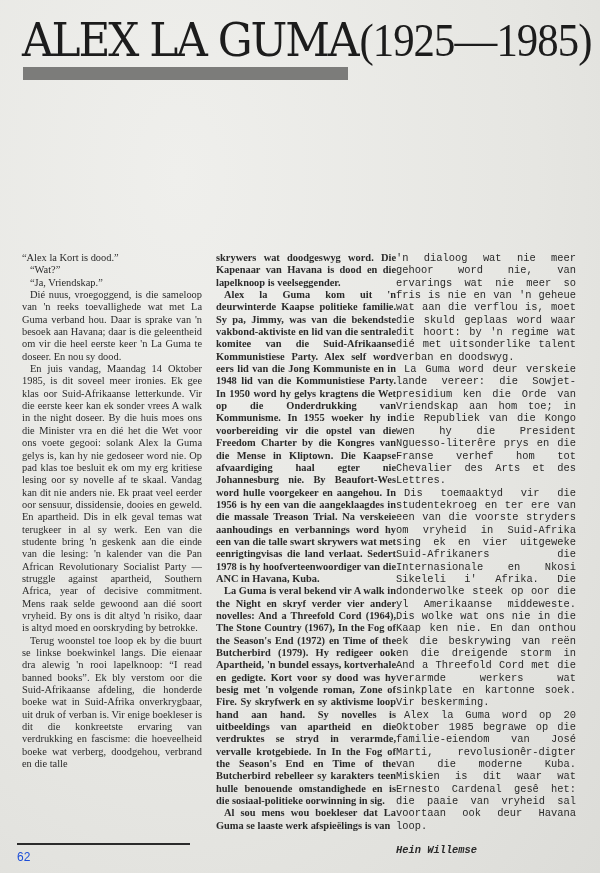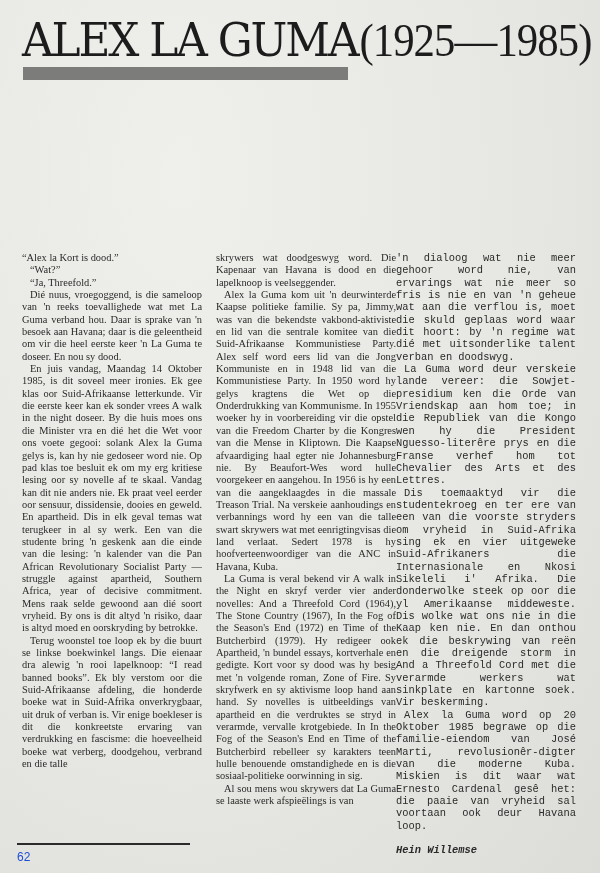--- a/index.html
+++ b/index.html
@@ -27,46 +27,46 @@
     .col {
       position: absolute; top: 252px; width: 180px;
       font-size: 10.4px; line-height: 12.35px; text-align: justify;
       hyphens: manual;
     }
     .col p { margin: 0; text-indent: 8px; }
     .col p.q { text-indent: 0; }
     .col p.q2 { text-indent: 8px; }
     .col p.cont { text-indent: 0; }
     .col1 { left: 22px; }
-    .col2 { left: 216px; }
+    .col2 { left: 216px; font-weight: bold; }
     .col3 { left: 396px; font-family: Liberation Mono, monospace; }
     .sig { margin-top: 12px !important; text-indent: 0 !important; font-style: italic; font-weight: bold; }
     .foot-rule { position: absolute; left: 17px; top: 843px; width: 173px; height: 2px; background: #2b2b2b; }
     .page-num { position: absolute; left: 17px; top: 850px; font-family: "Liberation Sans", sans-serif; font-size: 12px; color: #1d4ed8; }
   </style>
 </head>
 <body>
 
 <div class="title"><span class="name">ALEX LA GUMA</span><span class="years">(1925—1985)</span></div>
 <div class="title-bar"></div>
 
 <div class="col col1">
   <p class="q">“Alex la Kort is dood.”</p>
   <p class="q2">“Wat?”</p>
-  <p class="q2">“Ja, Threefold.”</p>
+  <p class="q2">“Ja, Vriendskap.”</p>
   <p>Dié nuus, vroegoggend, is die sameloop van 'n reeks toevallighede wat met La Guma verband hou. Daar is sprake van 'n besoek aan Havana; daar is die geleentheid om vir die heel eerste keer 'n La Guma te doseer. En nou sy dood.</p>
   <p>En juis vandag, Maandag 14 Oktober 1985, is dit soveel meer ironies. Ek gee klas oor Suid-Afrikaanse letterkunde. Vir die eerste keer kan ek sonder vrees A walk in the night doseer. By die huis moes ons die Minister vra en dié het die Wet voor ons voete gegooi: solank Alex la Guma gelys is, kan hy nie gedoseer word nie. Op pad klas toe besluit ek om my erg kritiese lesing oor sy novelle af te skaal. Vandag kan dit nie anders nie. Ek praat veel eerder oor sensuur, dissidensie, dooies en geweld. En apartheid. Dis in elk geval temas wat terugkeer in al sy werk. Een van die studente bring 'n geskenk aan die einde van die lesing: 'n kalender van die Pan African Revolutionary Socialist Party — struggle against apartheid, Southern Africa, year of decisive commitment. Mens raak selde gewoond aan dié soort vryheid. By ons is dit altyd 'n risiko, daar is altyd moed en oorskryding by betrokke.</p>
   <p>Terug woonstel toe loop ek by die buurt se linkse boekwinkel langs. Die eienaar dra alewig 'n rooi lapelknoop: “I read banned books”. Ek bly verstom oor die Suid-Afrikaanse afdeling, die honderde boeke wat in Suid-Afrika onverkrygbaar, uit druk of verban is. Vir enige boekleser is dit die konkreetste ervaring van verdrukking en fascisme: die hoeveelheid boeke wat verberg, doodgehou, verbrand en die talle</p>
 </div>
 
 <div class="col col2">
   <p class="cont">skrywers wat doodgeswyg word. Die Kapenaar van Havana is dood en die lapelknoop is veelseggender.</p>
   <p>Alex la Guma kom uit 'n deurwinterde Kaapse politieke familie. Sy pa, Jimmy, was van die bekendste vakbond-aktiviste en lid van die sentrale komitee van die Suid-Afrikaanse Kommunistiese Party. Alex self word eers lid van die Jong Kommuniste en in 1948 lid van die Kommunistiese Party. In 1950 word hy gelys kragtens die Wet op die Onderdrukking van Kommunisme. In 1955 woeker hy in voorbereiding vir die opstel van die Freedom Charter by die Kongres van die Mense in Kliptown. Die Kaapse afvaardiging haal egter nie Johannesburg nie. By Beaufort-Wes word hulle voorgekeer en aangehou. In 1956 is hy een van die aangeklaagdes in die massale Treason Trial. Na verskeie aanhoudings en verbannings word hy een van die talle swart skrywers wat met eenrigtingvisas die land verlaat. Sedert 1978 is hy hoofverteenwoordiger van die ANC in Havana, Kuba.</p>
   <p>La Guma is veral bekend vir A walk in the Night en skryf verder vier ander novelles: And a Threefold Cord (1964), The Stone Country (1967), In the Fog of the Season's End (1972) en Time of the Butcherbird (1979). Hy redigeer ook Apartheid, 'n bundel essays, kortverhale en gedigte. Kort voor sy dood was hy besig met 'n volgende roman, Zone of Fire. Sy skryfwerk en sy aktivisme loop hand aan hand. Sy novelles is uitbeeldings van apartheid en die verdruktes se stryd in verarmde, vervalle krotgebiede. In In the Fog of the Season's End en Time of the Butcherbird rebelleer sy karakters teen hulle benouende omstandighede en is die sosiaal-politieke oorwinning in sig.</p>
-  <p>Al sou mens wou skrywers dat La Guma se laaste werk afspieëlings is van</p>
+  <p>Al sou mens wou boekleser dat La Guma se laaste werk afspieëlings is van</p>
 </div>
 
 <div class="col col3">
   <p class="cont">'n dialoog wat nie meer gehoor word nie, van ervarings wat nie meer so fris is nie en van 'n geheue wat aan die verflou is, moet die skuld geplaas word waar dit hoort: by 'n regime wat dié met uitsonderlike talent verban en doodswyg.</p>
   <p>La Guma word deur verskeie lande vereer: die Sowjet-presidium ken die Orde van Vriendskap aan hom toe; in die Republiek van die Kongo wen hy die President Nguesso-literêre prys en die Franse verhef hom tot Chevalier des Arts et des Lettres.</p>
   <p>Dis toemaaktyd vir die studentekroeg en ter ere van een van die voorste stryders om vryheid in Suid-Afrika sing ek en vier uitgeweke Suid-Afrikaners die Internasionale en Nkosi Sikeleli i' Afrika. Die donderwolke steek op oor die yl Amerikaanse middeweste. Dis wolke wat ons nie in die Kaap ken nie. En dan onthou ek die beskrywing van reën en die dreigende storm in And a Threefold Cord met die verarmde werkers wat sinkplate en kartonne soek. Vir beskerming.</p>
   <p>Alex la Guma word op 20 Oktober 1985 begrawe op die familie-eiendom van José Marti, revolusionêr-digter van die moderne Kuba. Miskien is dit waar wat Ernesto Cardenal gesê het: die paaie van vryheid sal voortaan ook deur Havana loop.</p>
   <p class="sig">Hein Willemse</p>
 </div>
 

